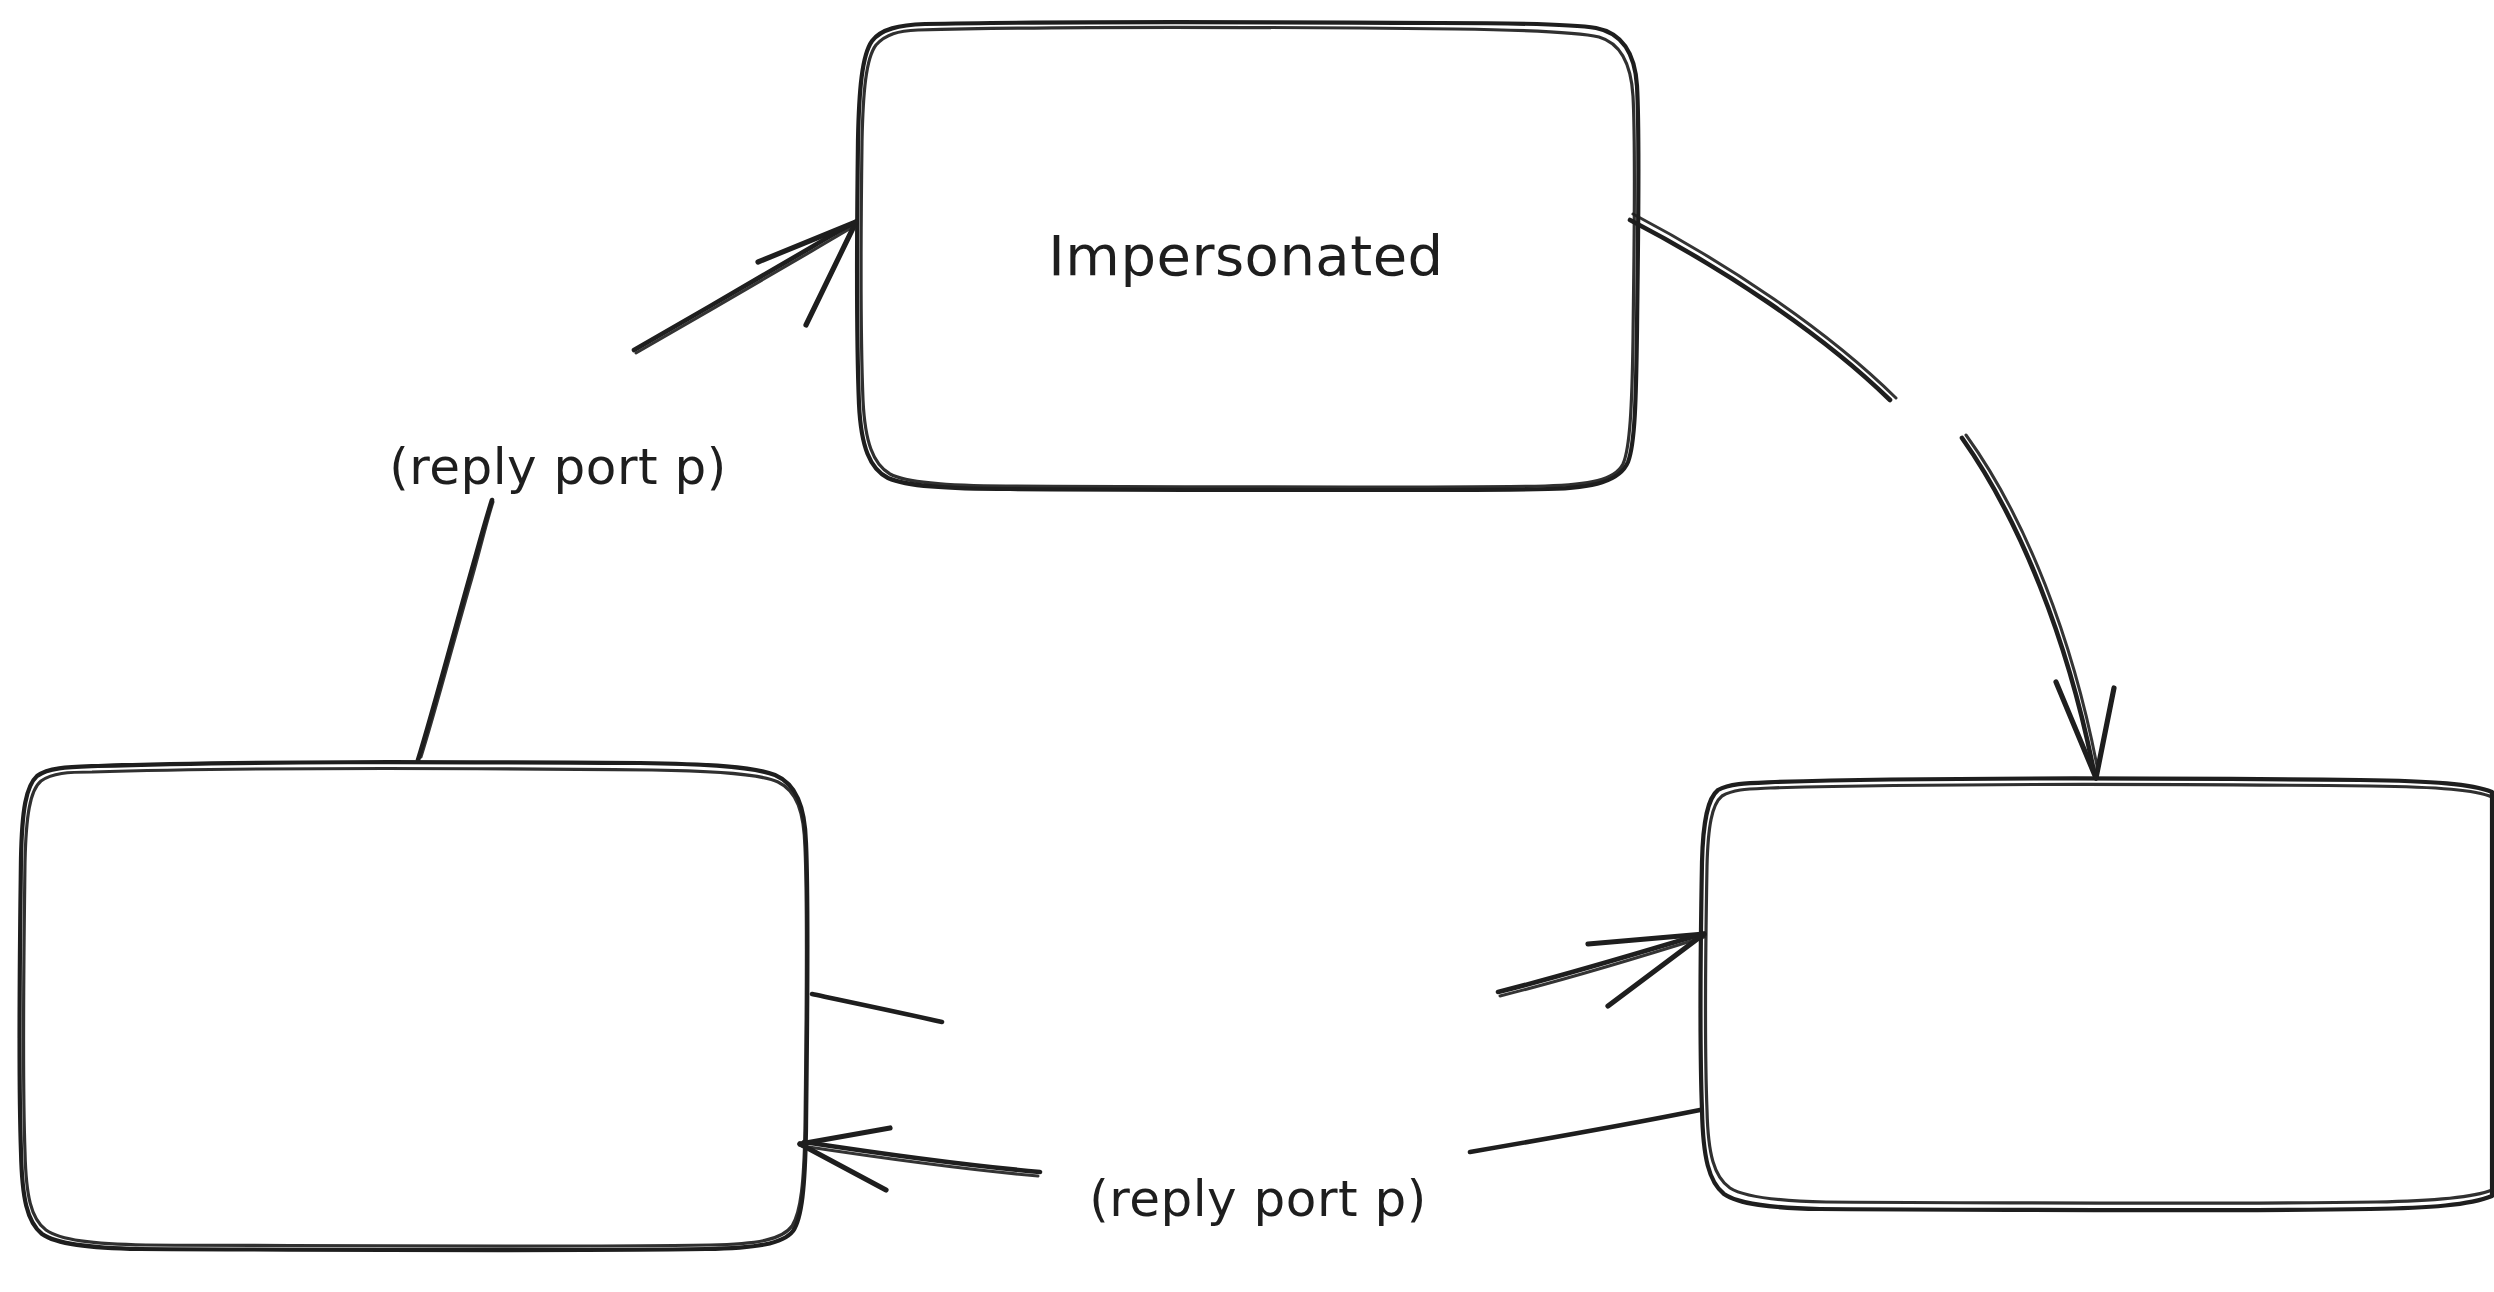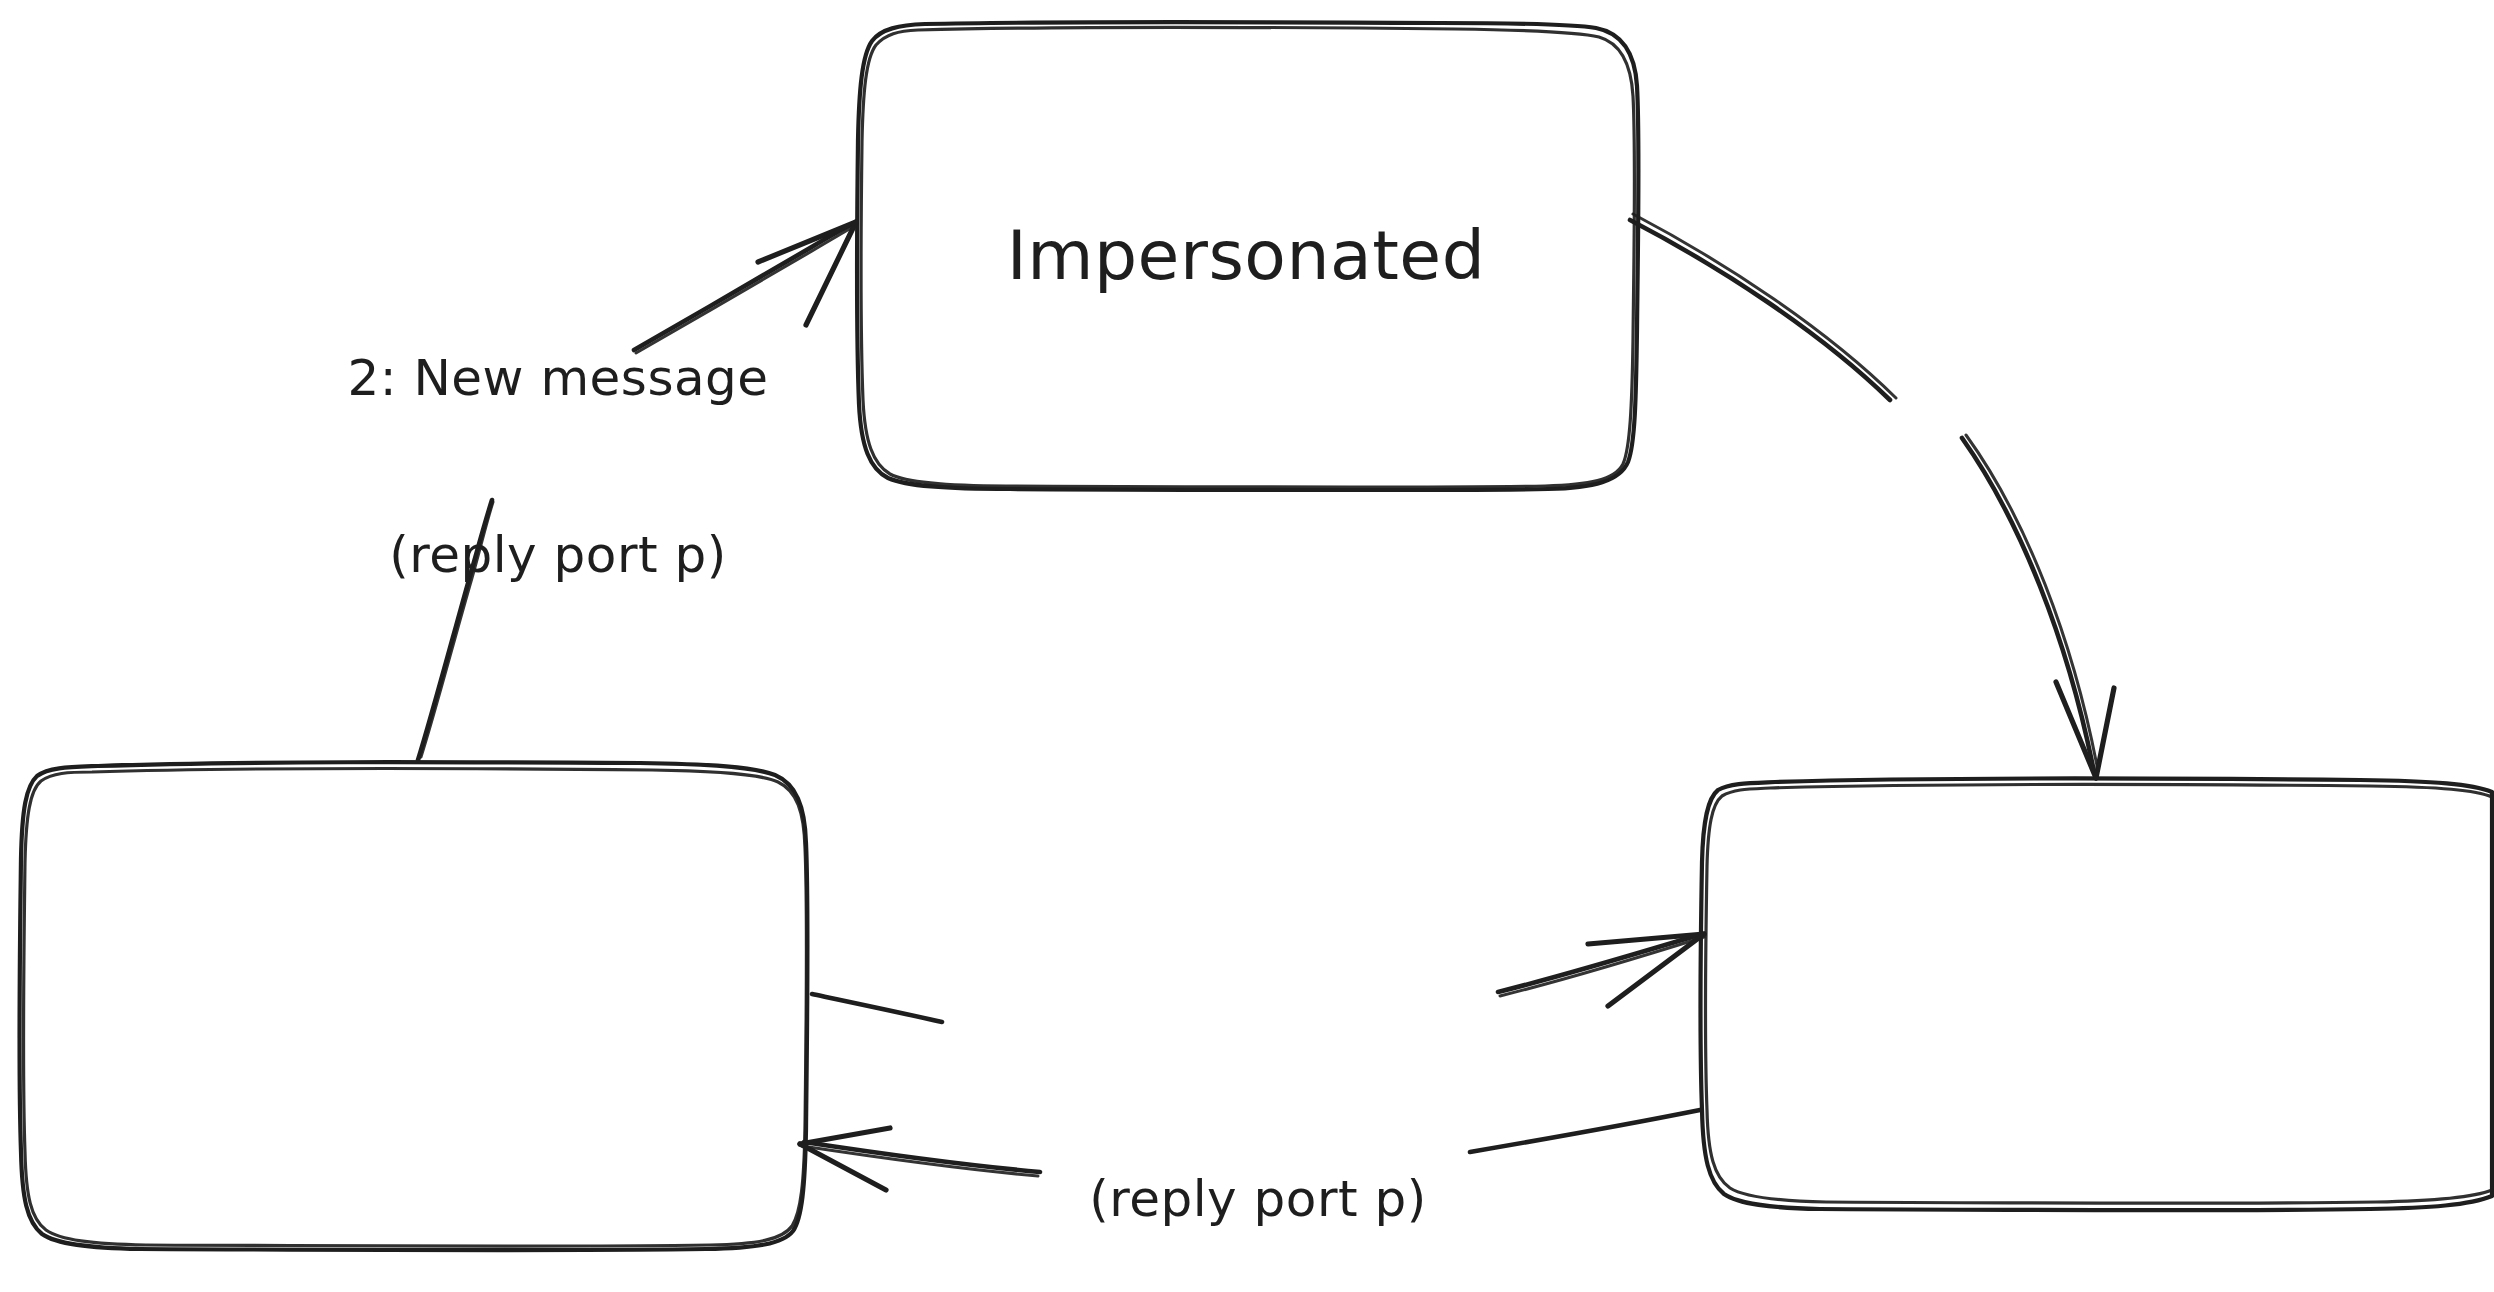--- a/index.html
+++ b/index.html
@@ -43,21 +43,21 @@
     position: absolute;
     color: #1e1e1e;
     font-family: "DejaVu Sans", sans-serif;
     font-weight: 400;
     white-space: pre;
     line-height: 1.18;
     letter-spacing: 0.5px;
     user-select: none;
   }
   .node-label {
-    font-size: 68px;
+    font-size: 56px;
     text-align: center;
     transform: translate(-50%, -50%);
   }
   .edge-label {
     font-size: 50px;
     text-align: center;
     transform: translate(-50%, -50%);
   }
   .node-box-hit {
     position: absolute;
@@ -170,21 +170,20 @@
   </svg>
 
   <div class="node-box-hit" style="left:855px; top:22px; width:783px; height:468px;"></div>
   <div class="label node-label" style="left:1246px; top:256px;">Impersonated</div>
 
   <div class="node-box-hit" style="left:20px; top:760px; width:785px; height:488px;"></div>
 
   <div class="node-box-hit" style="left:1700px; top:778px; width:790px; height:432px;"></div>
 
   <div class="label edge-label" style="left:558px; top:467px;">
-    <div>2: New message</div>
     <div>(reply port p)</div>
   </div>
 
 
 
   <div class="label edge-label" style="left:1258px; top:1199px;">
     <div>(reply port p)</div>
   </div>
 
 </div>

